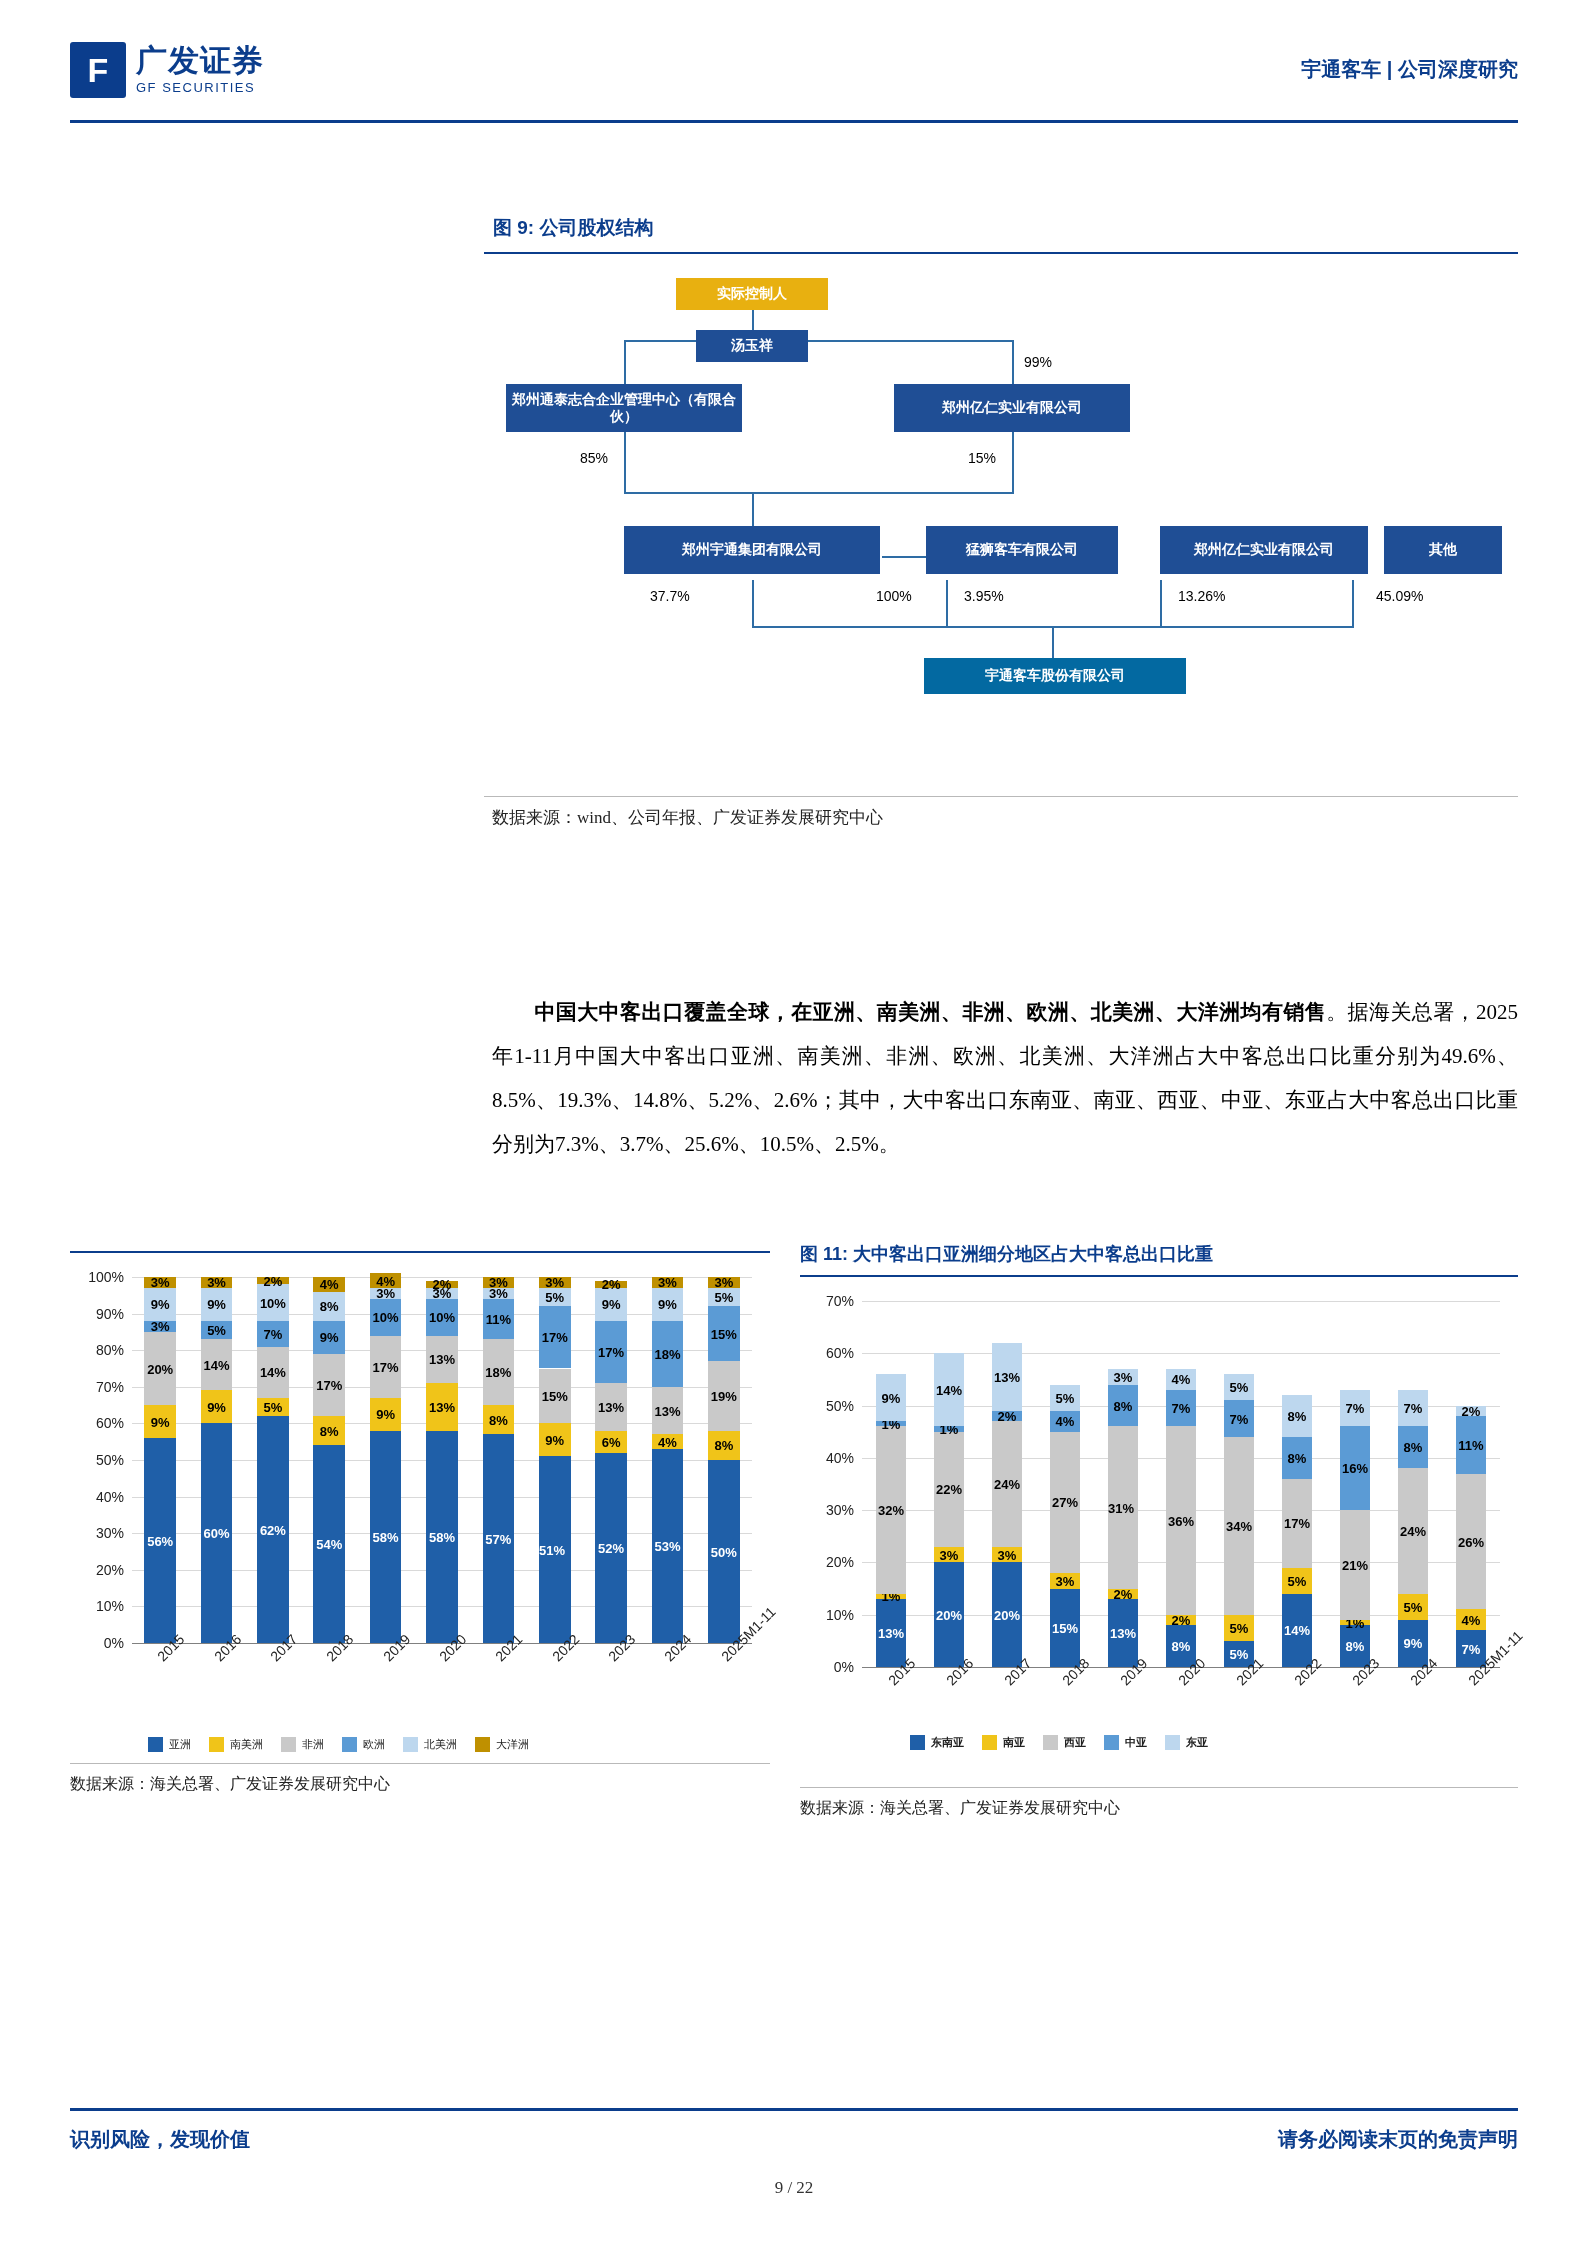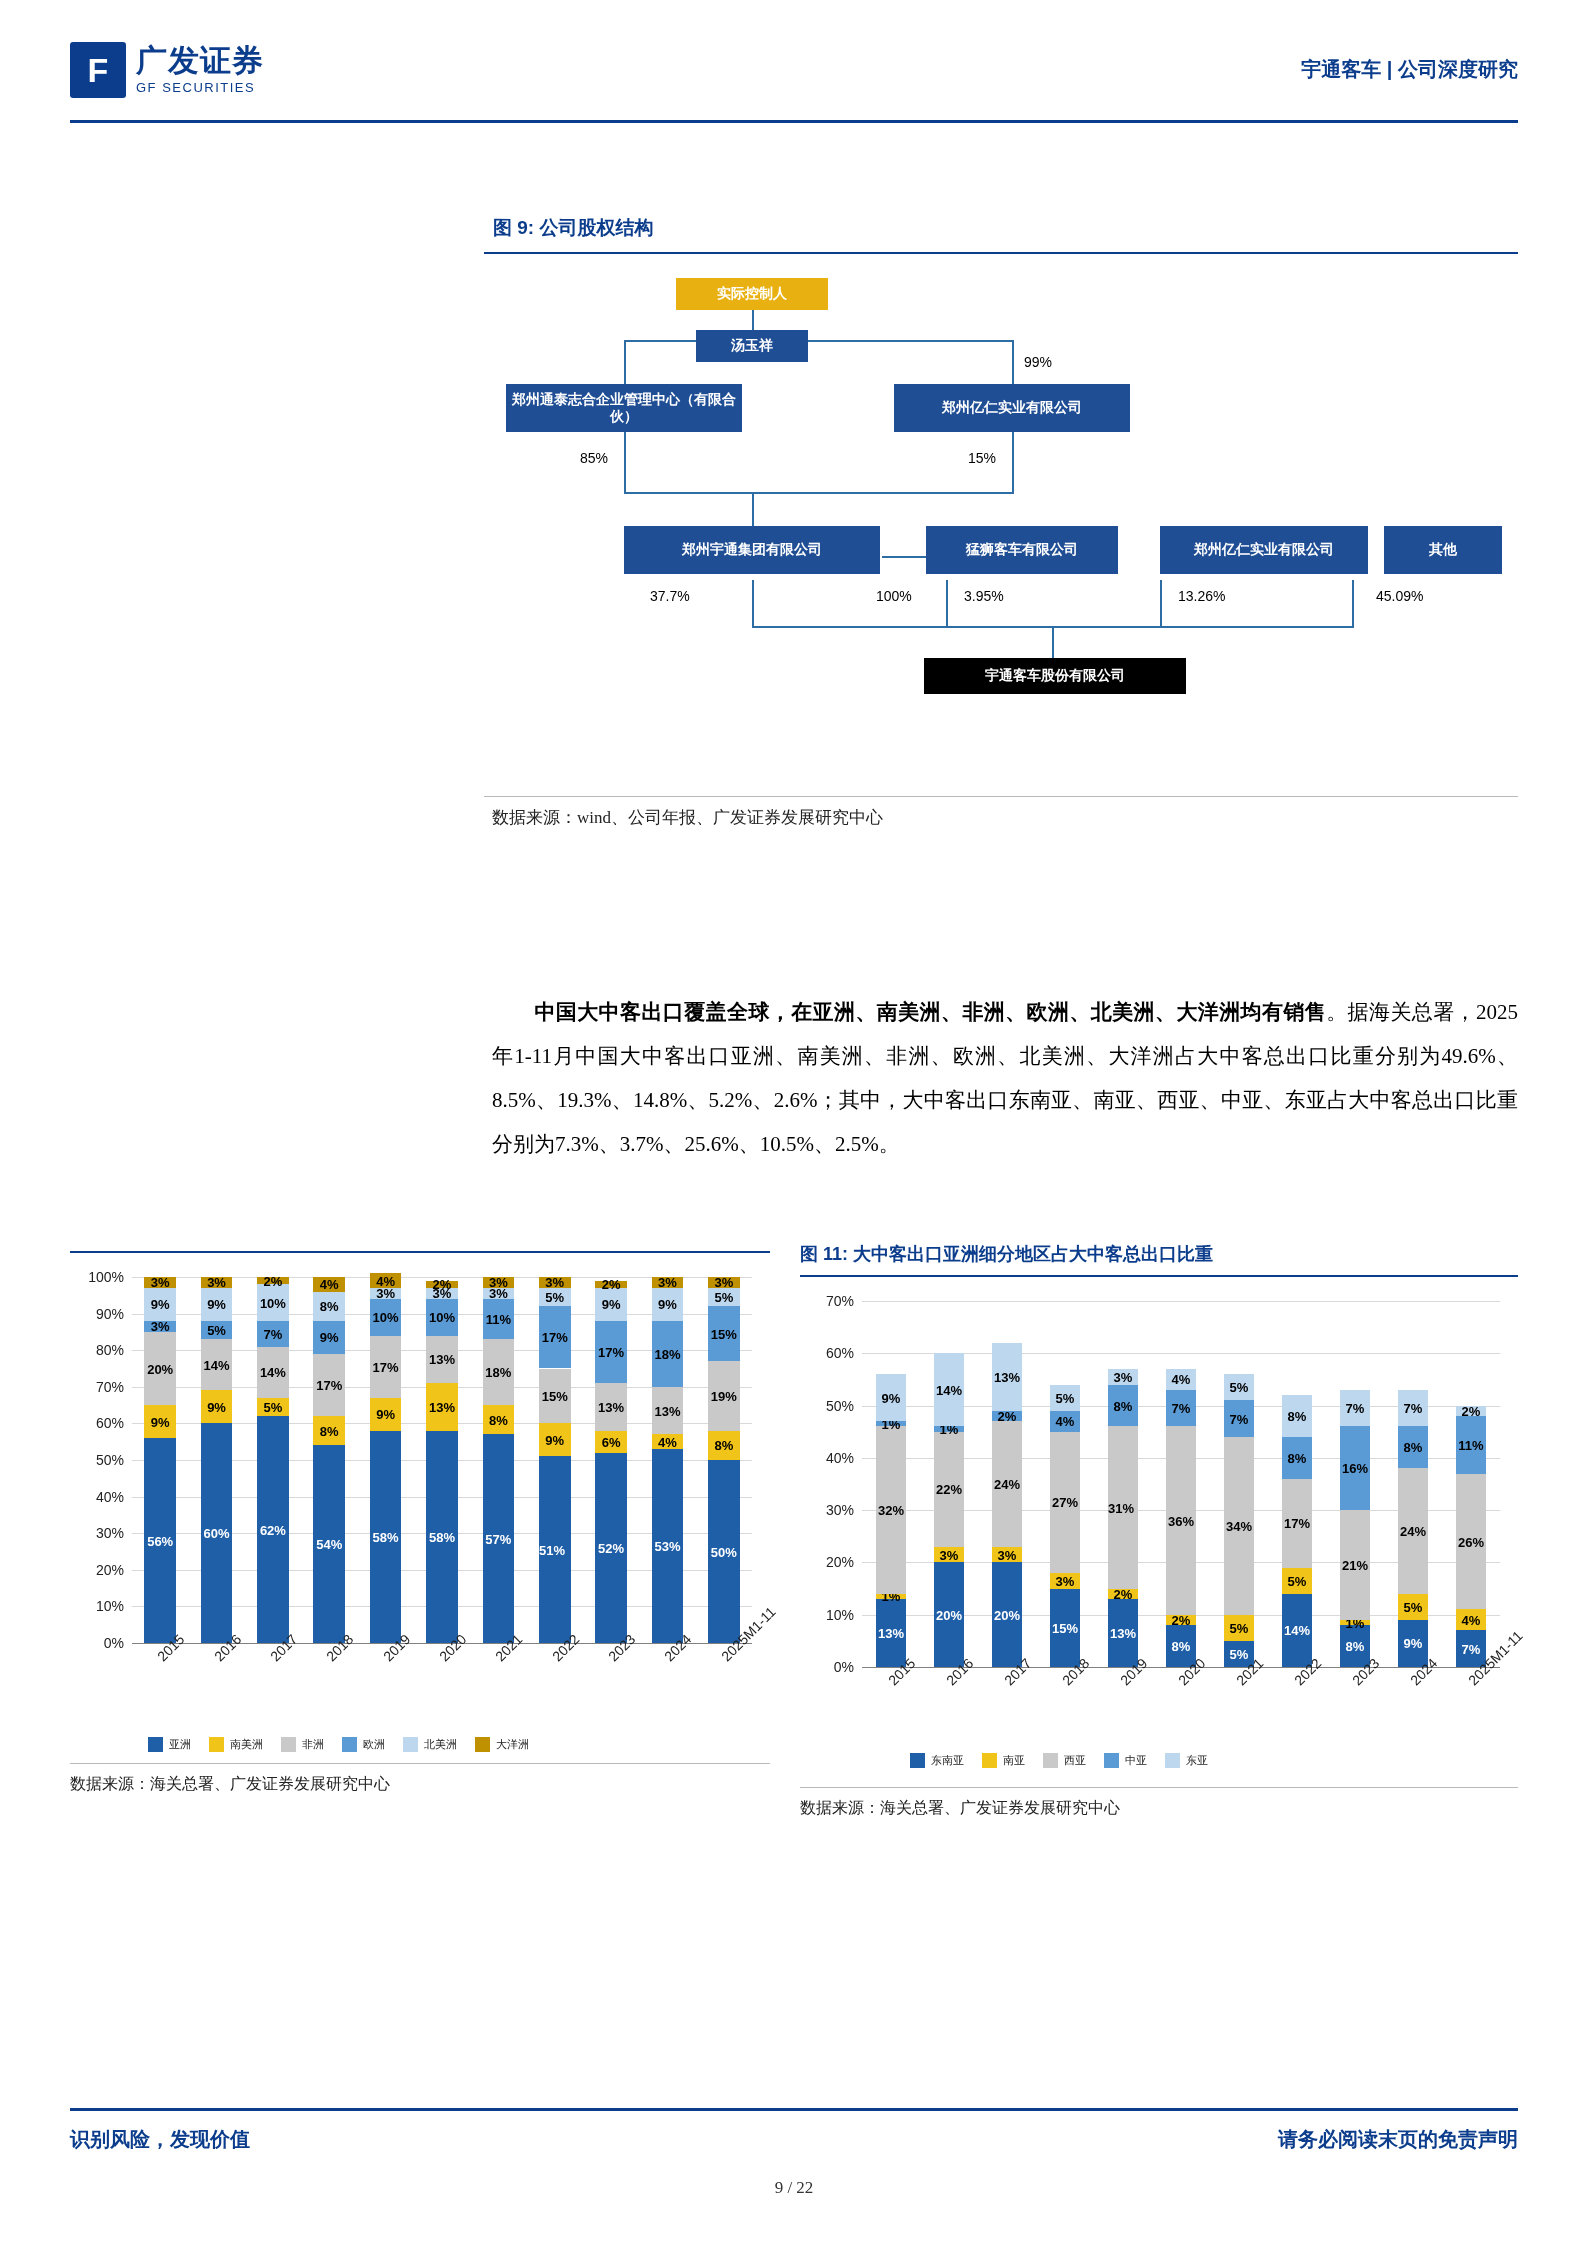--- a/index.html
+++ b/index.html
@@ -52,21 +52,21 @@
 
   
   .node{
     position:absolute;
     display:flex;align-items:center;justify-content:center;text-align:center;
     font-family:"Liberation Sans",sans-serif;font-weight:bold;font-size:14px;
     color:#fff;line-height:1.25;
   }
   .n-yellow{background:#e8b010;color:#fff;}
   .n-blue{background:#1f4e95;}
-  .n-red{background:#000000;text-align:center;}
+  .n-red{background:#0369a1;text-align:center;}
   .conn{position:absolute;background:#2e6ca4;}
   .lbl{
     position:absolute;font-family:"Liberation Sans",sans-serif;font-size:14px;color:#000;
   }
 
   
   .sec-title{
     position:absolute;left:494px;top:930px;
     font-family:"Liberation Sans",sans-serif;font-weight:bold;font-size:22px;color:#000;
     letter-spacing:1px;
@@ -527,21 +527,21 @@
           <div class="seg-lbl" style="left: 655.92px; width: 30.16px; top: 361.7px; color: rgb(255, 255, 255);">7%</div>
           <div class="bar-seg" style="left: 655.92px; top: 322.486px; width: 30.16px; height: 20.9143px; background: rgb(240, 196, 25);"></div>
           <div class="seg-lbl" style="left: 655.92px; width: 30.16px; top: 332.943px;">4%</div>
           <div class="bar-seg" style="left: 655.92px; top: 186.543px; width: 30.16px; height: 135.943px; background: rgb(201, 201, 201);"></div>
           <div class="seg-lbl" style="left: 655.92px; width: 30.16px; top: 254.514px;">26%</div>
           <div class="bar-seg" style="left: 655.92px; top: 129.029px; width: 30.16px; height: 57.5143px; background: rgb(91, 155, 213);"></div>
           <div class="seg-lbl" style="left: 655.92px; width: 30.16px; top: 157.786px; color: rgb(0, 0, 0);">11%</div>
           <div class="bar-seg" style="left: 655.92px; top: 118.571px; width: 30.16px; height: 10.4571px; background: rgb(189, 215, 238);"></div>
           <div class="seg-lbl" style="left: 655.92px; width: 30.16px; top: 123.8px;">2%</div>
           <div class="xtick" style="left: 665px; top: 390px;">2025M1-11</div>
-          <div class="legend" style="left: 110px; top: 466px;">
+          <div class="legend" style="left: 110px; top: 448px; font-weight: bold;">
             <div class="lg-item">
               <span class="lg-sw" style="background: rgb(31, 95, 168);"></span>
               <span>东南亚</span>
             </div>
             <div class="lg-item">
               <span class="lg-sw" style="background: rgb(240, 196, 25);"></span>
               <span>南亚</span>
             </div>
             <div class="lg-item">
               <span class="lg-sw" style="background: rgb(201, 201, 201);"></span>

